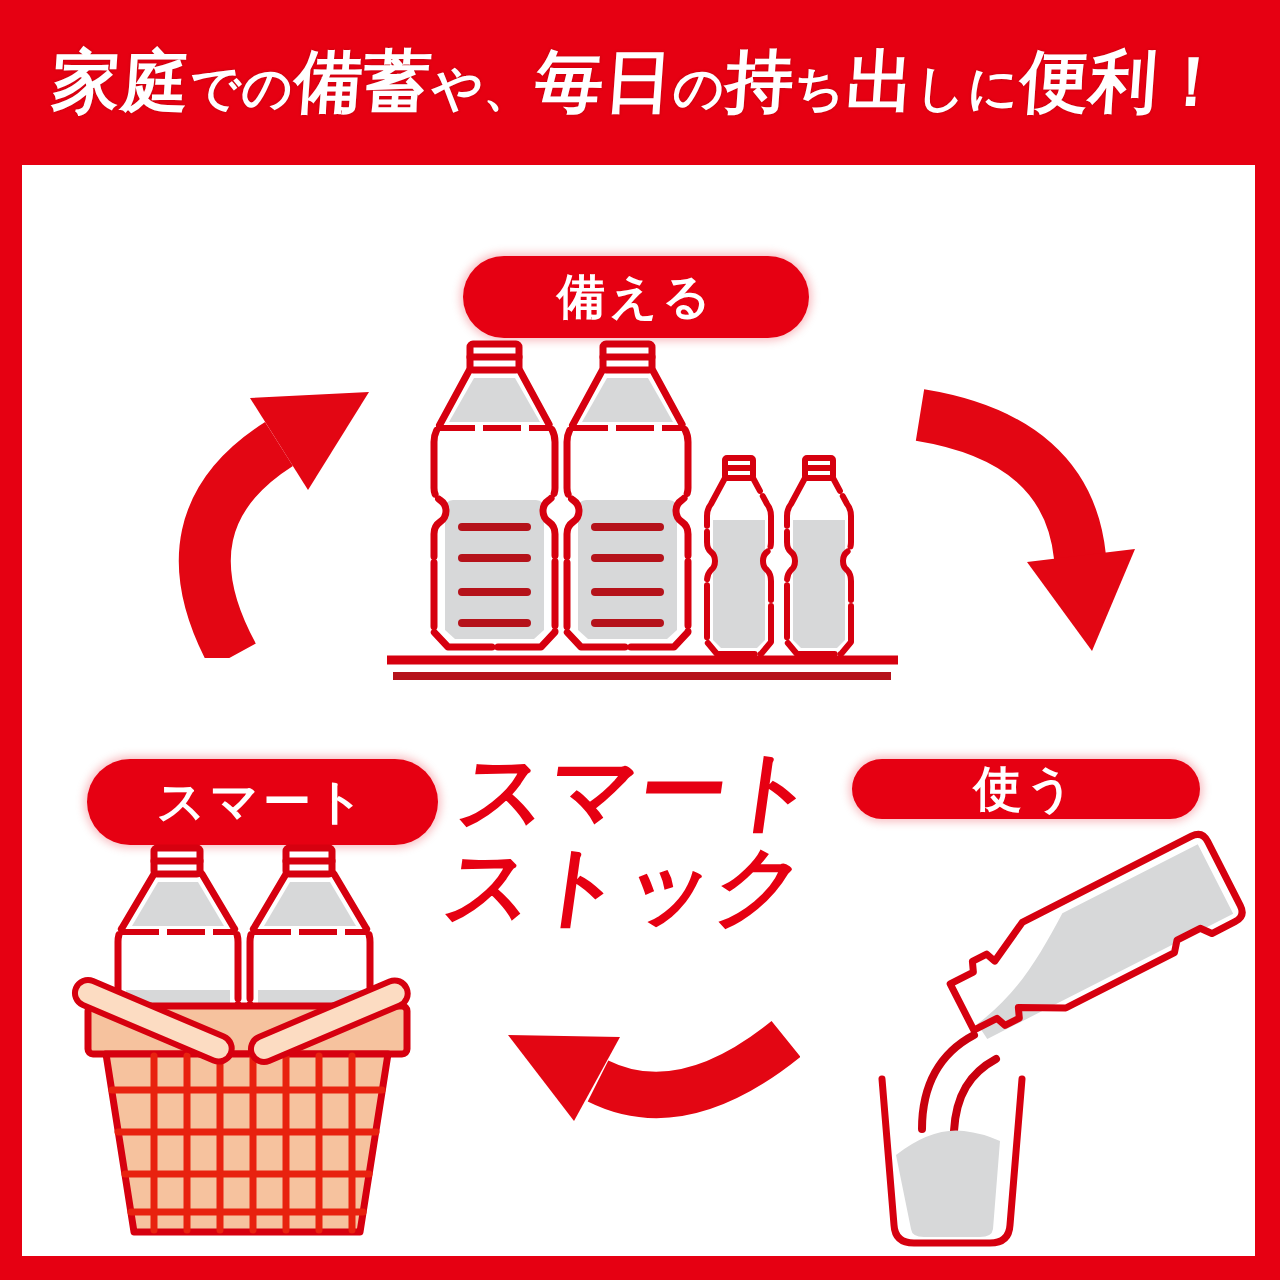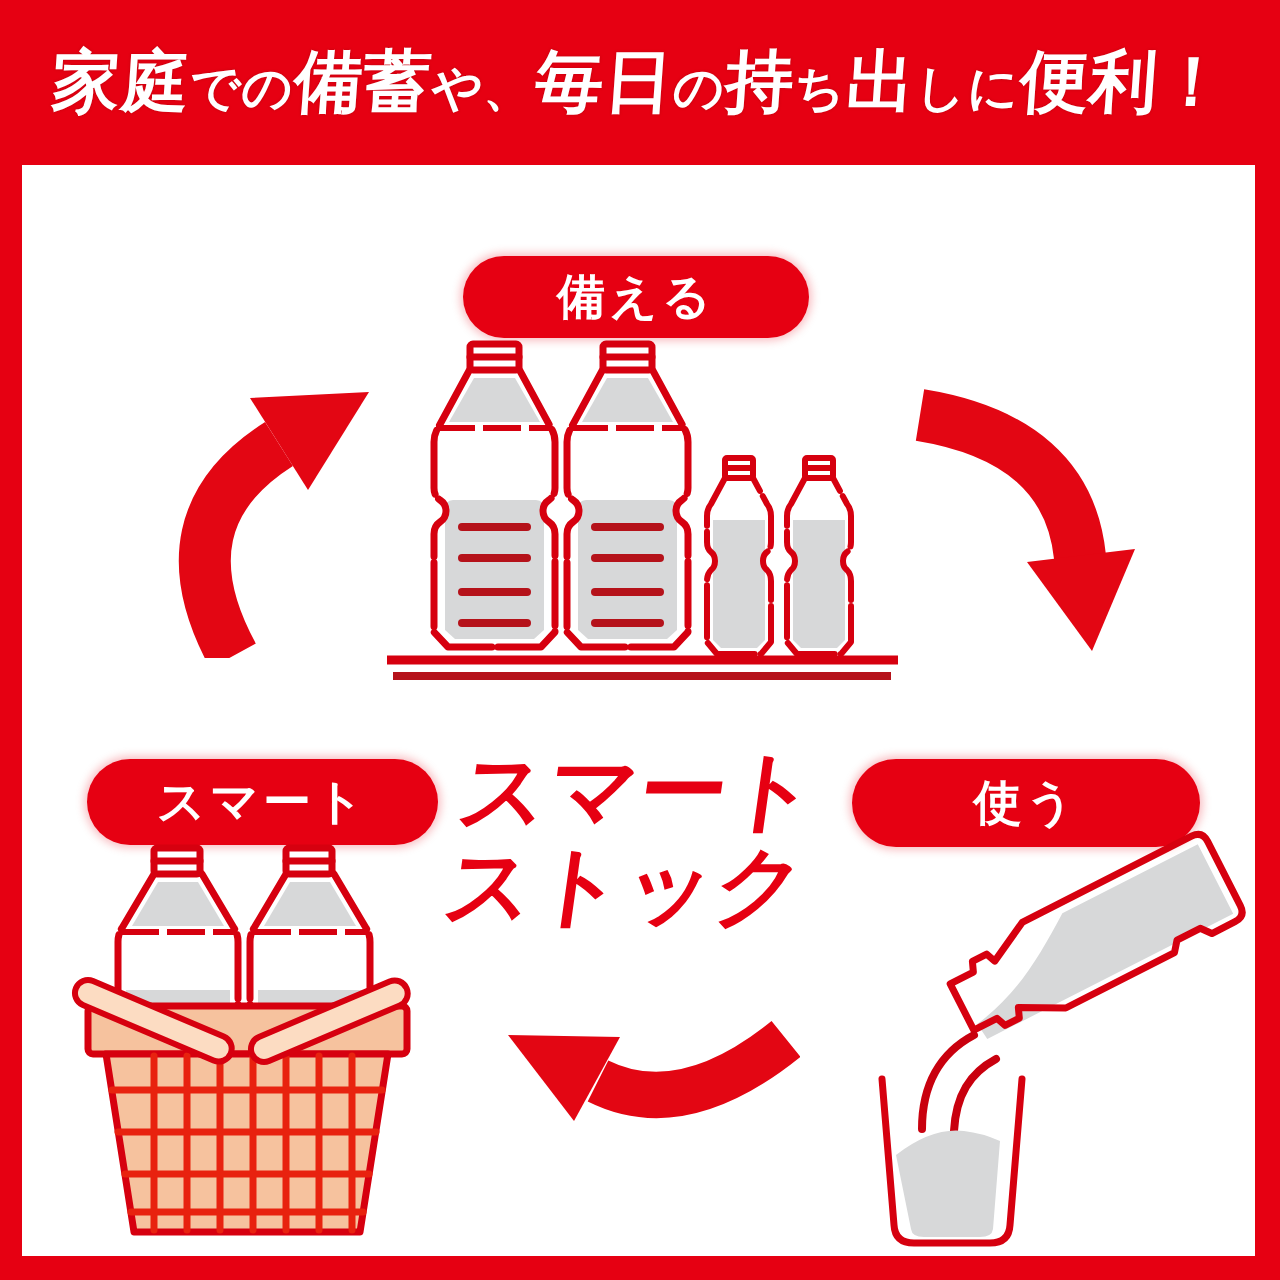--- a/index.html
+++ b/index.html
@@ -28,21 +28,21 @@
   
   .pill{
     position:absolute;display:flex;align-items:center;justify-content:center;
     background:var(--brand-red,#e60012);color:#fff;font-weight:bold;
     border-radius:45px;font-size:48px;letter-spacing:4px;
     box-shadow:0 0 8px 3px rgba(230,0,18,0.25);
     margin-top:36px;
   }
   .pill-prepare{left:441px;top:55px;width:346px;height:82px;}
   .pill-restock{left:65px;top:558px;width:351px;height:86px;}
-  .pill-use{left:830px;top:558px;width:348px;height:88px;}
+  .pill-use{left:830px;top:558px;width:348px;height:60px;}
   
   .center-title{
     position:absolute;left:400px;top:578px;width:420px;
     color:var(--brand-red,#e60012);font-weight:bold;font-size:88px;
     line-height:95px;text-align:center;transform:skewX(-8deg);
     white-space:nowrap;
   }
   
   .illo{position:absolute;}
   .illo-shelf{left:363px;top:175px;}

